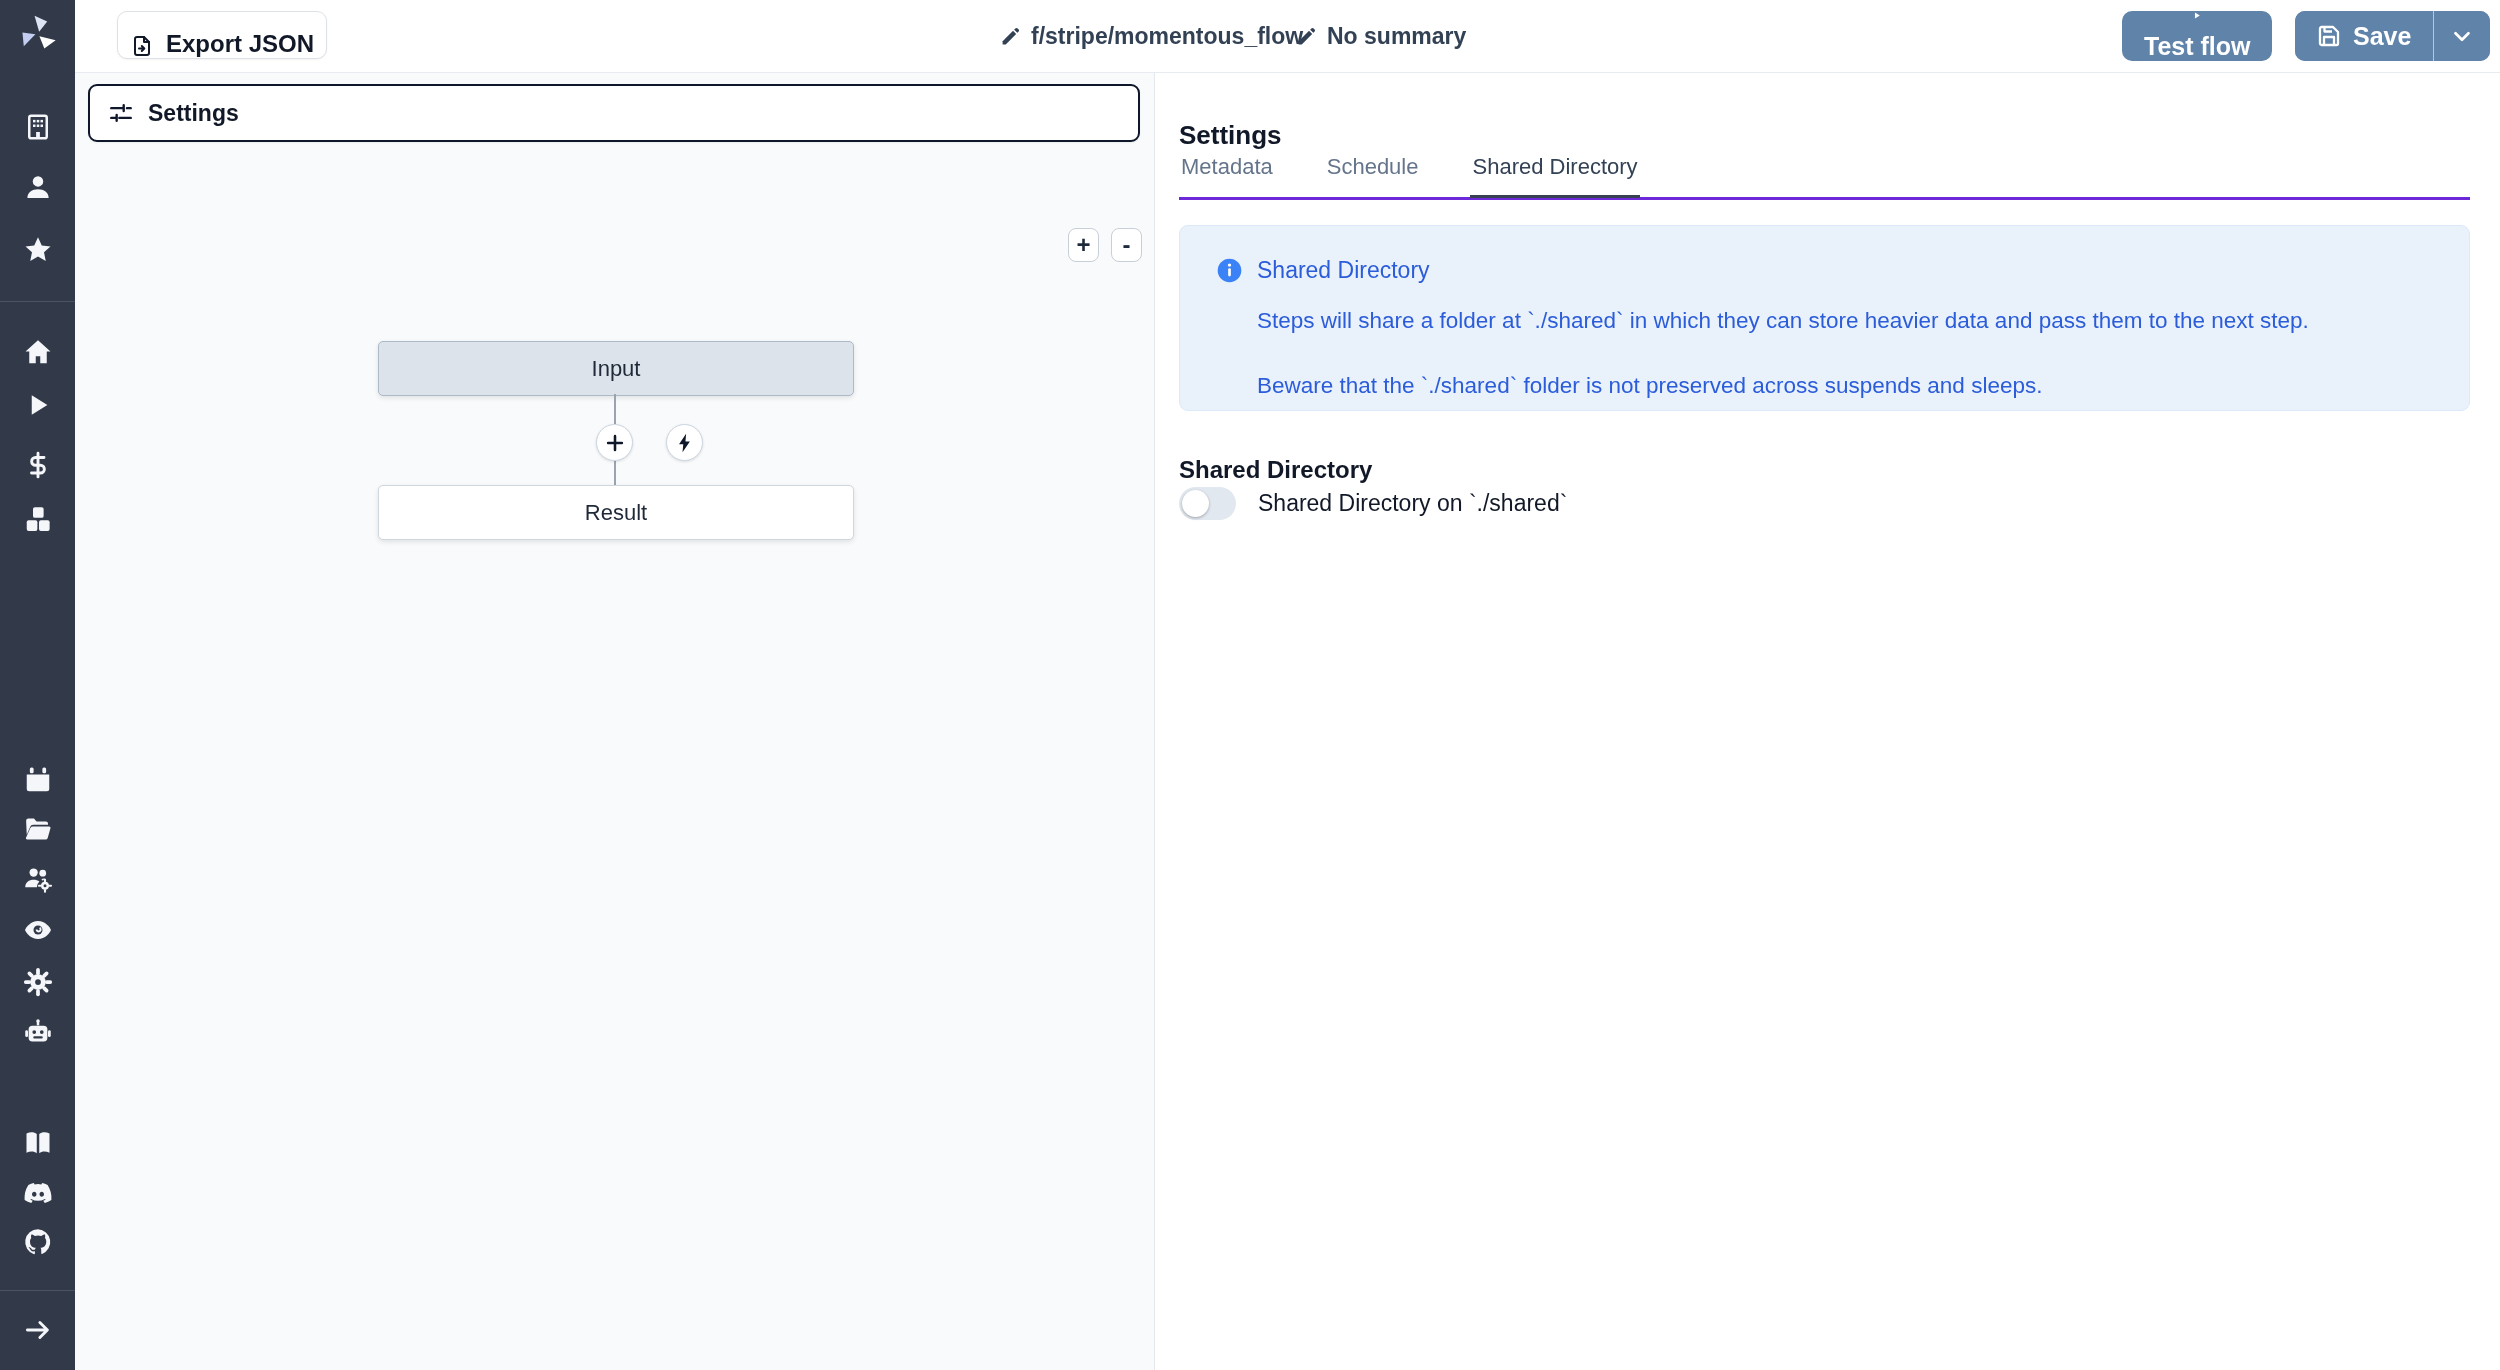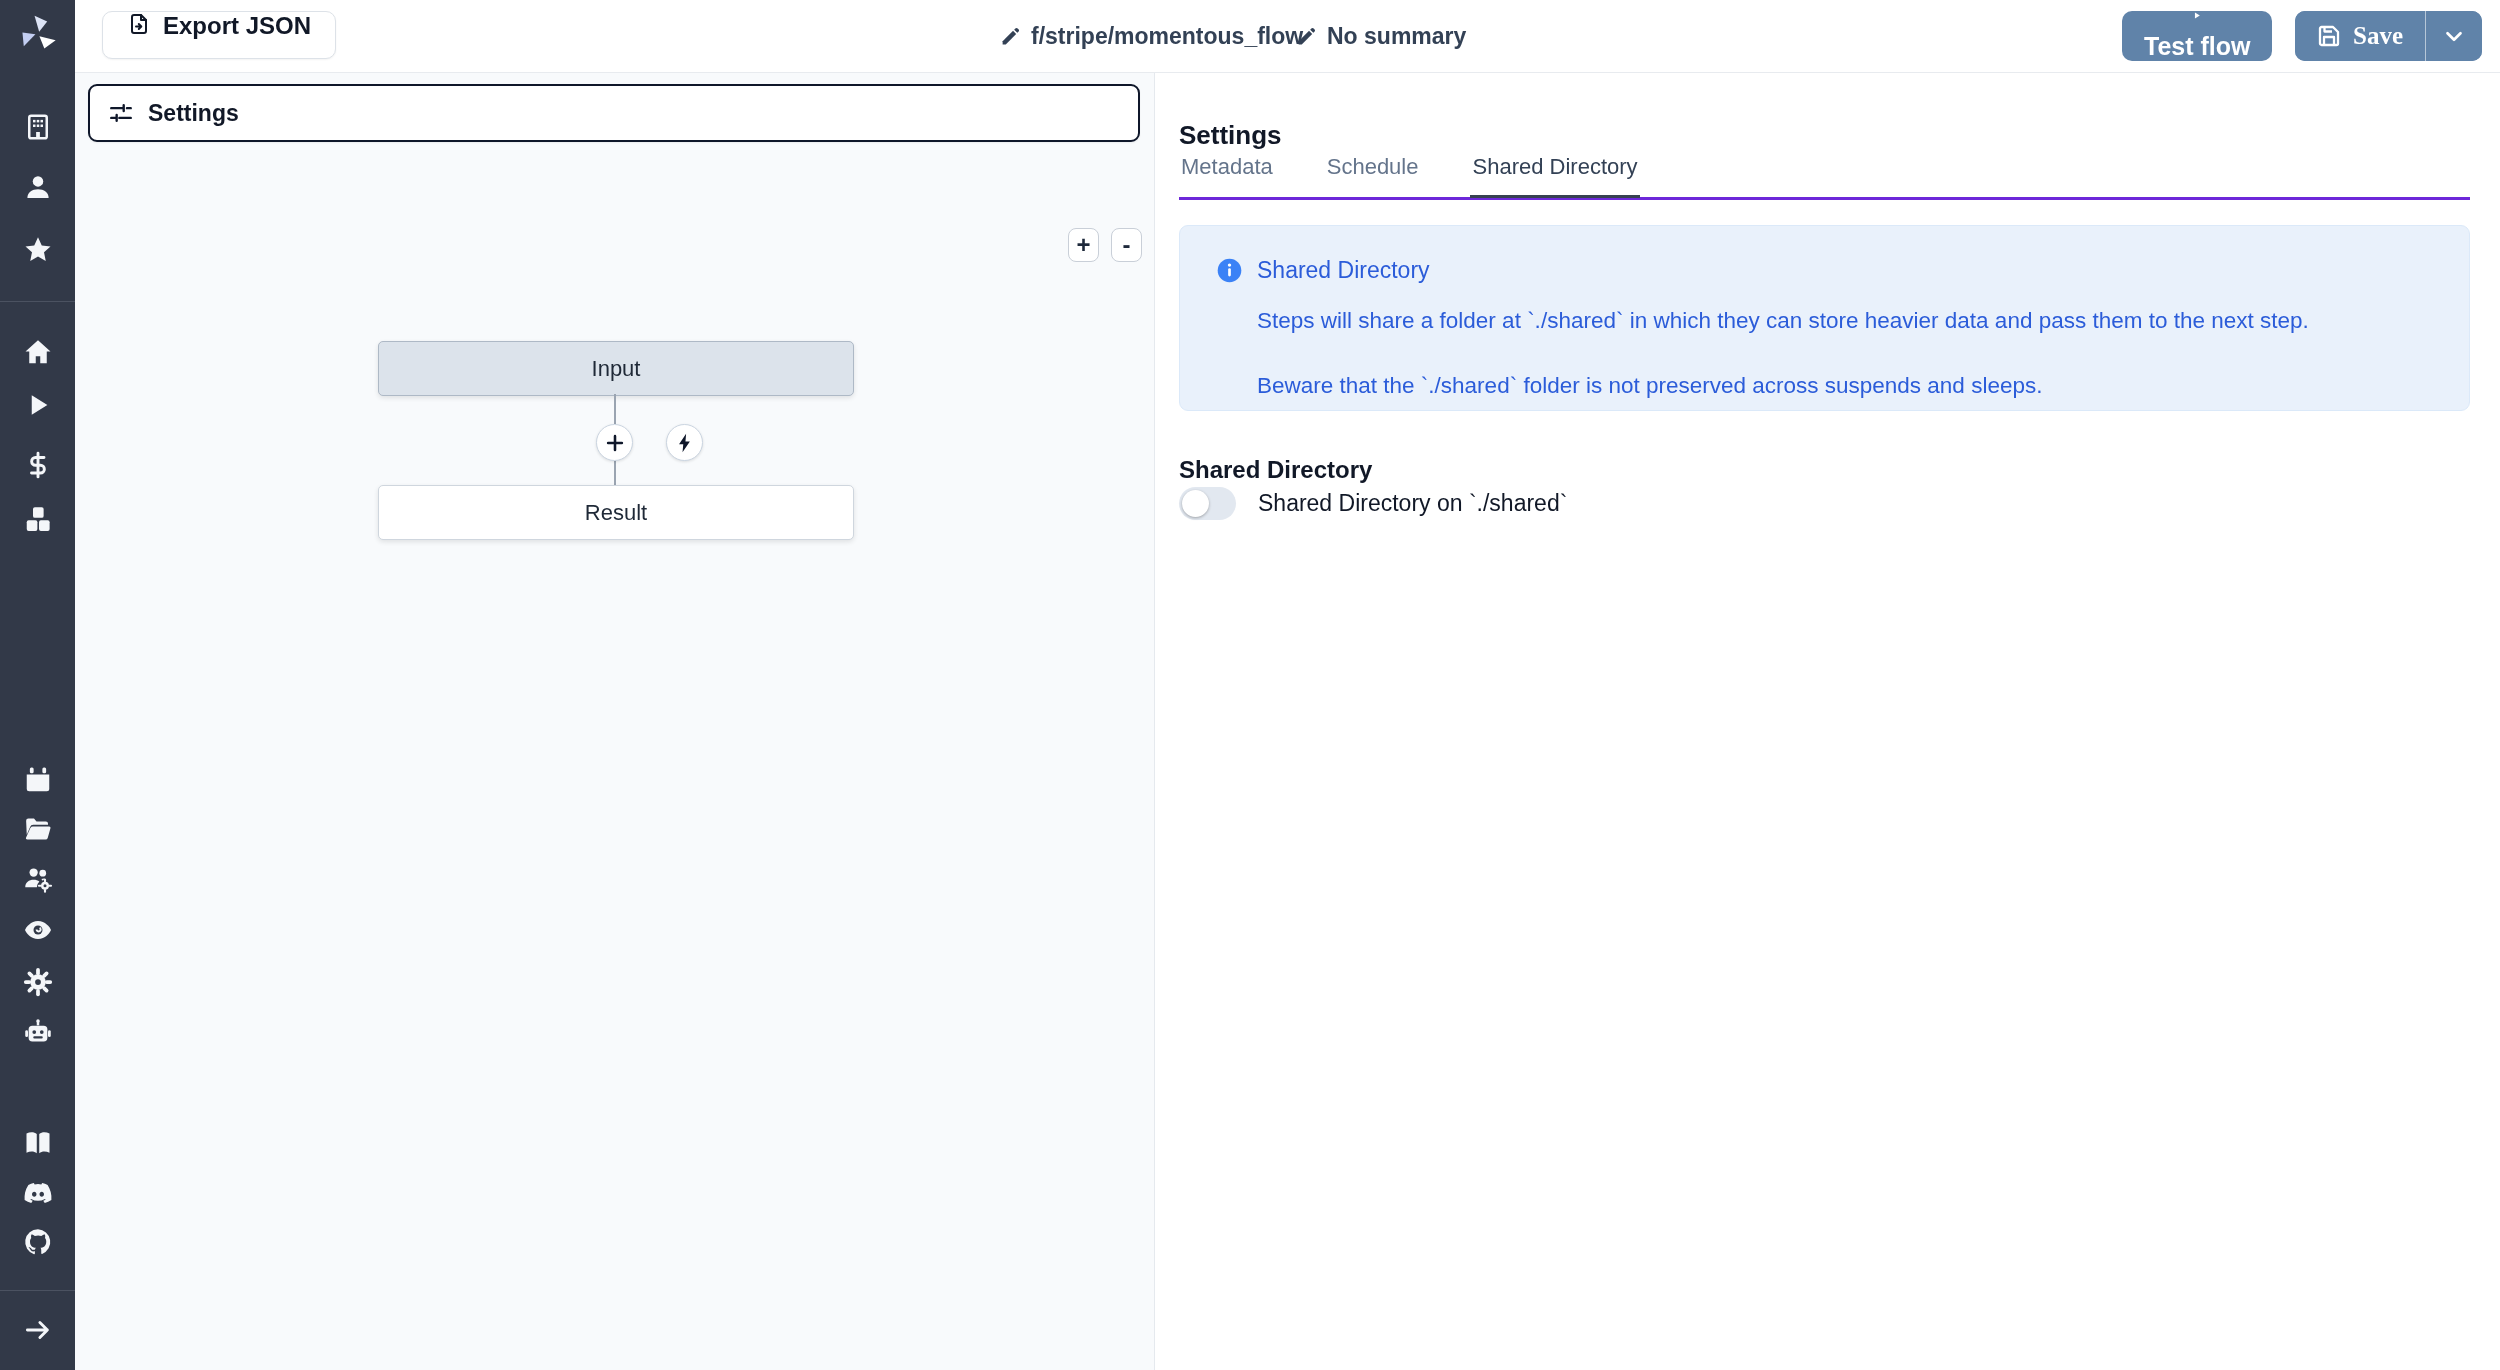--- a/index.html
+++ b/index.html
@@ -10,36 +10,36 @@
   .sidebar{position:absolute;left:0;top:0;width:75px;height:1370px;background:#323948;z-index:5;}
   .side-icon{position:absolute;left:23px;width:30px;height:30px;color:#f4f6f9;display:flex;
              align-items:center;justify-content:center;}
   .side-icon svg{width:30px;height:30px;display:block;}
   .side-logo{position:absolute;left:15px;top:10px;width:46px;height:46px;}
   .side-div{position:absolute;left:0;width:75px;height:1px;background:#4b5261;}
 
   
   .topbar{position:absolute;left:75px;top:0;width:2425px;height:72px;background:#fff;
           border-bottom:1px solid #e8ebef;z-index:4;}
-  .export-btn{position:absolute;left:27px;top:11px;height:48px;display:flex;align-items:flex-start;
-          gap:12px;padding:0 24px;background:#fff;border:1px solid #dde2e8;border-radius:10px;
+  .export-btn{position:absolute;left:42px;top:11px;height:48px;display:flex;align-items:flex-end;
+          gap:12px;padding:0 12px;background:#fff;border:1px solid #dde2e8;border-radius:10px;
           font-size:24px;font-weight:700;color:#111827;box-shadow:0 1px 2px rgba(0,0,0,.05);cursor:pointer;}
   .export-btn svg{width:24px;height:24px;}
   .meta-group{position:absolute;top:0;height:72px;display:flex;align-items:center;gap:10px;
           font-size:23px;font-weight:700;color:#334155;cursor:pointer;}
   .meta-group svg{width:21px;height:21px;}
   .path-group{left:925px;}
   .summary-group{left:1221px;}
   .btn-blue{background:#6083a9;color:#fff;font-weight:700;font-size:25px;border:none;cursor:pointer;}
   .test-flow{position:absolute;left:2047px;top:11px;height:50px;display:flex;align-items:center;
           gap:12px;padding:0 22px;border-radius:10px;flex-direction:column;}
   .test-flow svg{width:22px;height:22px;}
   .save-group{position:absolute;left:2220px;top:11px;height:50px;display:flex;border-radius:10px;
           overflow:hidden;background:#6083a9;}
-  .save-main{display:flex;align-items:center;gap:12px;padding:0 22px;font-family:Liberation Serif, serif;}
+  .save-main{display:flex;align-items:center;gap:12px;padding:0 22px;}
   .save-main svg{width:24px;height:24px;}
   .save-sep{width:1px;background:rgba(255,255,255,.55);margin:0;}
   .save-caret{width:56px;display:flex;align-items:center;justify-content:center;}
   .save-caret svg{width:26px;height:26px;}
 
   
   .flow-panel{position:absolute;left:75px;top:72px;width:1079px;height:1298px;background:#f8fafc;}
   .panel-item{position:absolute;left:13px;width:1052px;background:#fff;display:flex;align-items:center;
           gap:14px;padding:0 18px;box-sizing:border-box;cursor:pointer;
           box-shadow:0 1px 2px rgba(0,0,0,.06);}

